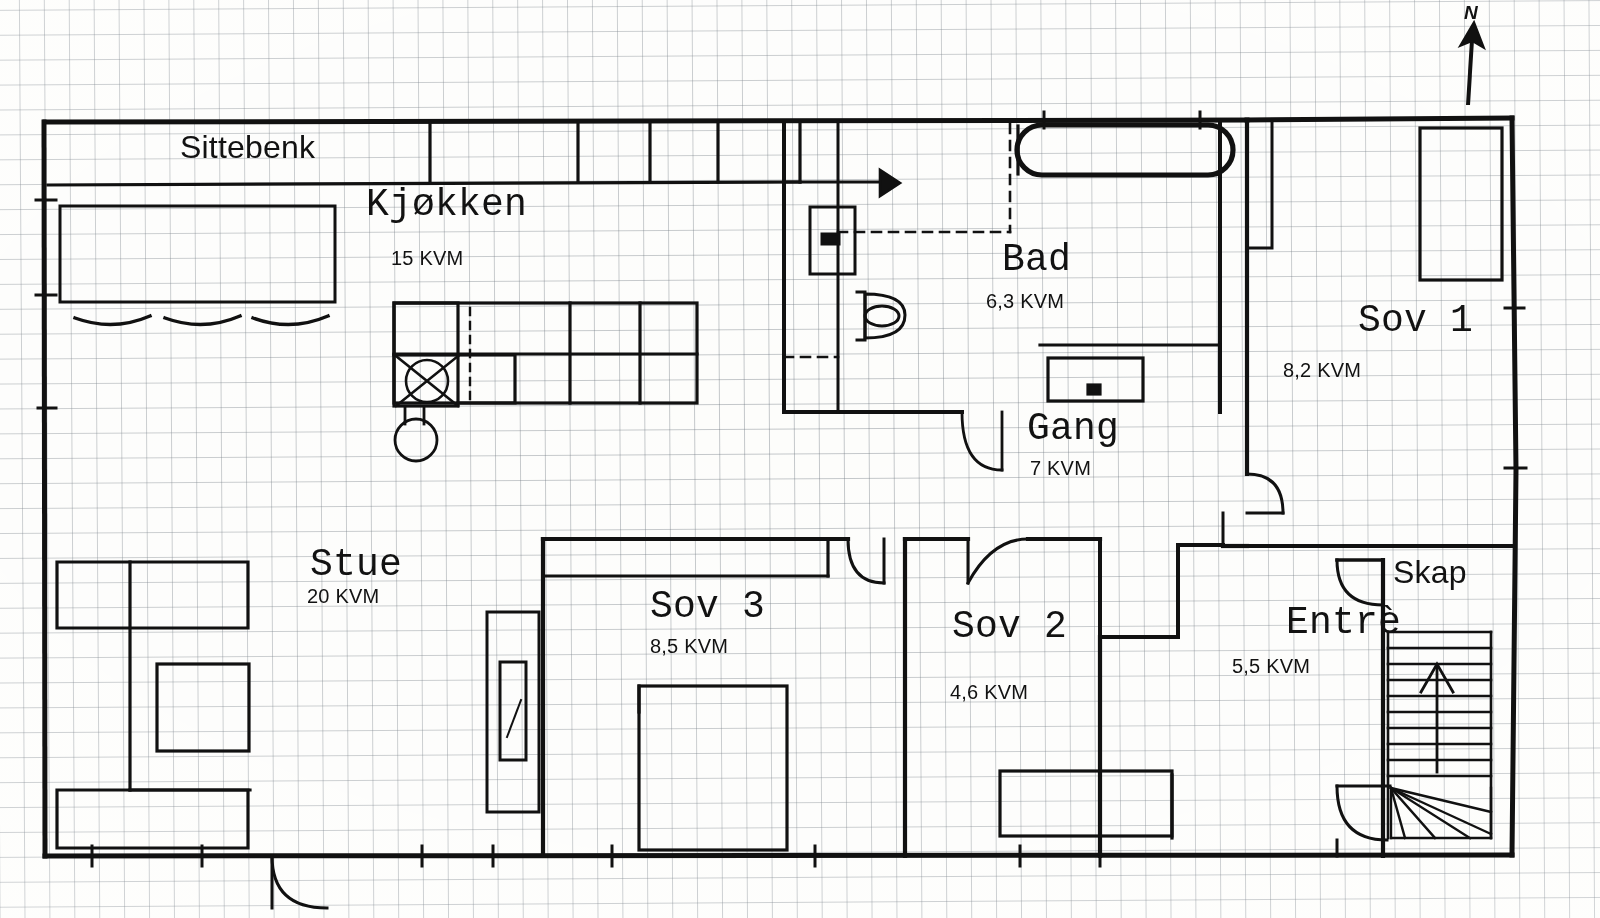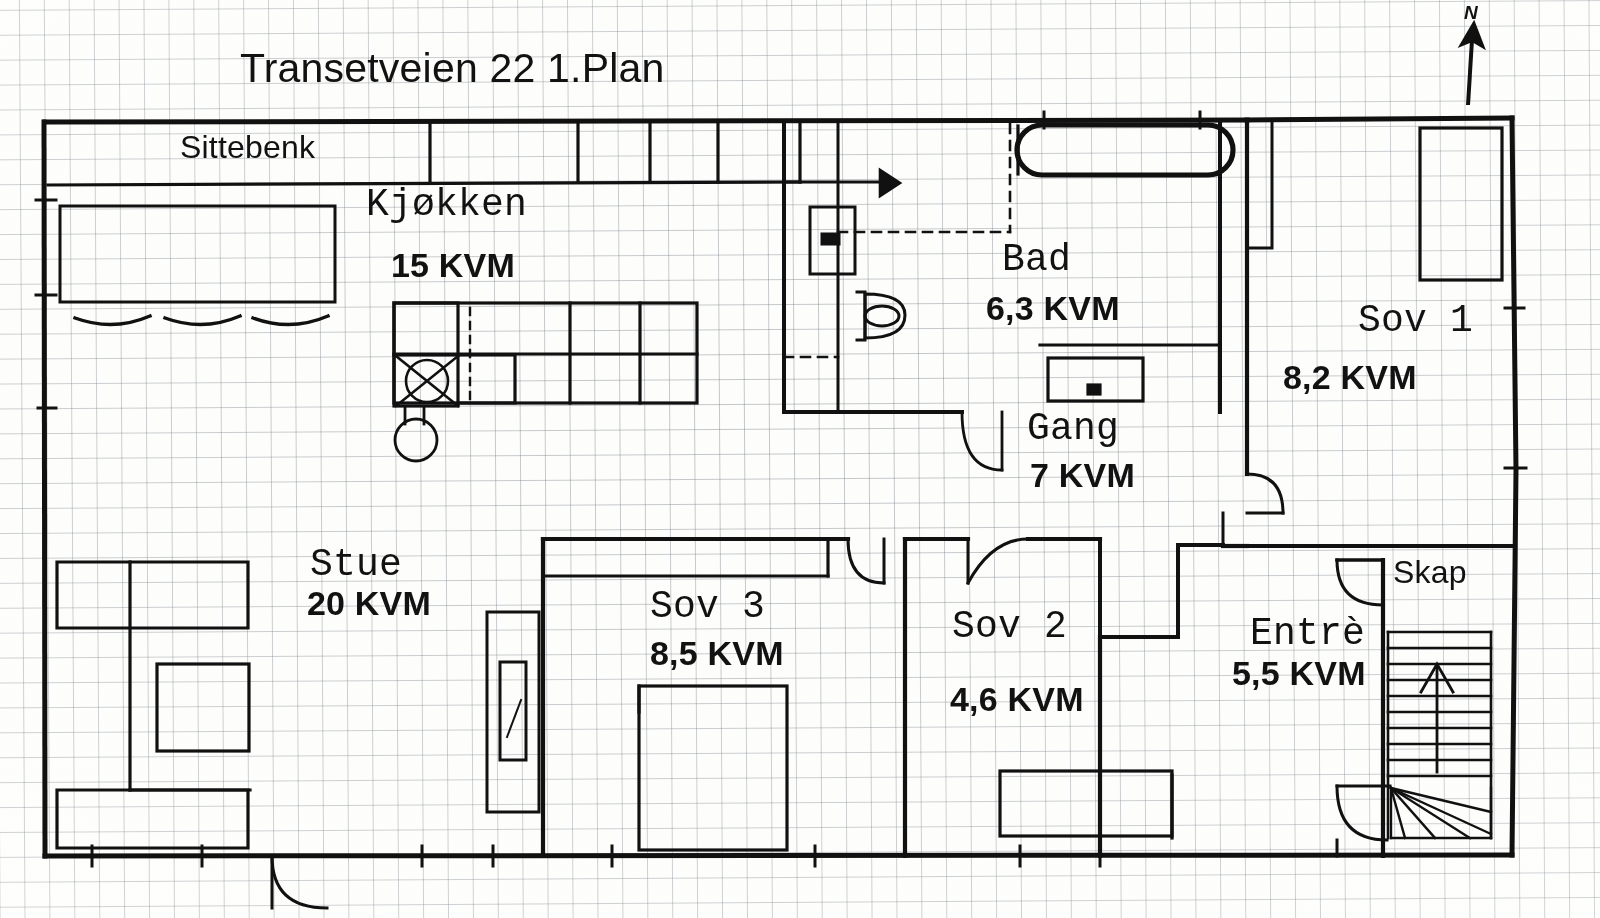--- a/index.html
+++ b/index.html
@@ -39,21 +39,21 @@
     inset: 0;
   }
   .label {
     position: absolute;
     color: #121212;
     white-space: nowrap;
     line-height: 1.0;
     letter-spacing: 0.2px;
   }
   .room-name { font-size: 38px; font-family: Liberation Mono, monospace; }
-  .room-area { font-size: 34px; font-weight: bold; }
+  .room-area { font-size: 20px; }
   .title-text { font-size: 41px; }
   .tag-text { font-size: 32px; }
   .compass-n {
     position: absolute;
     font-size: 19px;
     font-style: italic;
     font-weight: bold;
     color: #111;
   }
 </style>
@@ -329,21 +329,20 @@
       </g>
 
       <g stroke-width="3">
         <path d="M272,856 Q272,908 327,908"></path>
         <path d="M272,856 L272,908"></path>
       </g>
 
     </g>
   </svg>
 
-  <div class="label title-text" style="left:240px; top:48px;">Transetveien 22   1.Plan</div>
 
   <div class="label tag-text" style="left:180px; top:131px;">Sittebenk</div>
   <div class="label tag-text" style="left:1393px; top:556px;">Skap</div>
 
   <div class="label room-name" style="left:366px; top:186px;">Kjøkken</div>
   <div class="label room-area" style="left:391px; top:248px;">15 KVM</div>
 
   <div class="label room-name" style="left:1002px; top:241px;">Bad</div>
   <div class="label room-area" style="left:986px; top:291px;">6,3 KVM</div>
 
@@ -355,21 +354,21 @@
 
   <div class="label room-name" style="left:310px; top:546px;">Stue</div>
   <div class="label room-area" style="left:307px; top:586px;">20 KVM</div>
 
   <div class="label room-name" style="left:650px; top:588px;">Sov 3</div>
   <div class="label room-area" style="left:650px; top:636px;">8,5 KVM</div>
 
   <div class="label room-name" style="left:952px; top:608px;">Sov 2</div>
   <div class="label room-area" style="left:950px; top:654px;margin-top:28px;">4,6 KVM</div>
 
-  <div class="label room-name" style="left:1250px; top:604px;margin-top:11px;">Entrè</div>
+  <div class="label room-name" style="left:1286px; top:604px;">Entrè</div>
   <div class="label room-area" style="left:1232px; top:656px;">5,5 KVM</div>
 
   <svg style="position:absolute; left:1440px; top:0px; width:80px; height:110px;" viewBox="0 0 80 110">
     <path d="M28,105 L32,40" stroke="#111" stroke-width="4" fill="none"></path>
     <path d="M20,46 L34,22 L44,48 L32,41 Z" fill="#111" stroke="#111" stroke-width="2"></path>
   </svg>
   <div class="compass-n" style="left:1464px; top:2px;">N</div>
 
 </div>
 

